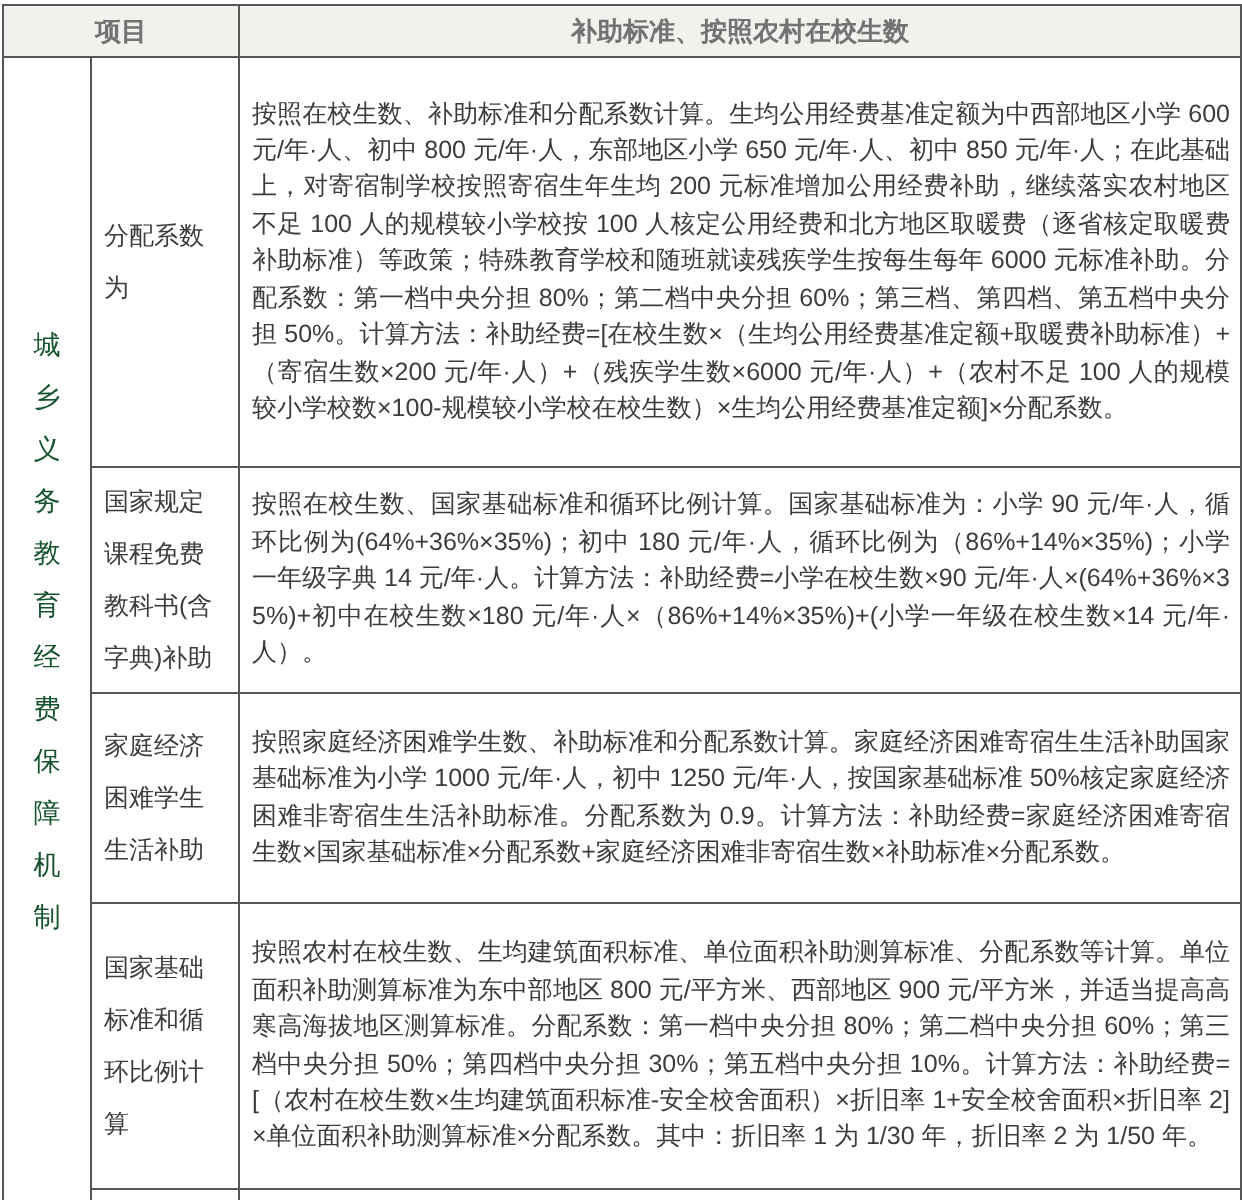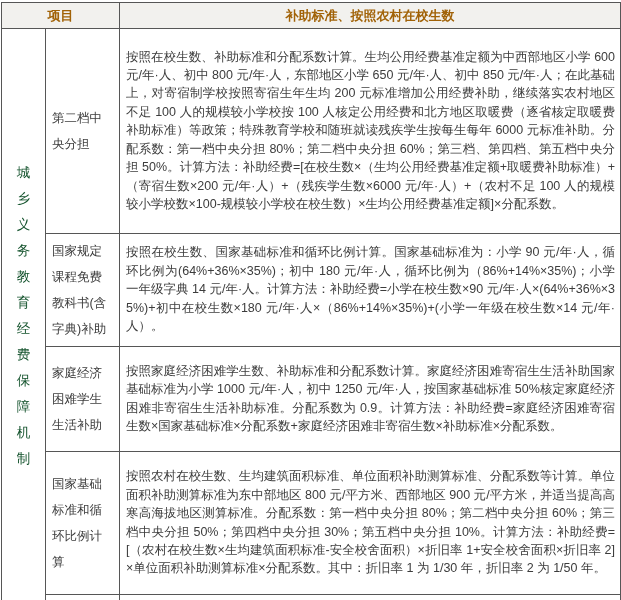--- a/index.html
+++ b/index.html
@@ -27,21 +27,21 @@
     vertical-align: middle;
     color: #3c3c3c;
   }
   
   tr.header-row th {
     background: #f2f1ee;
     height: 26px;
     font-size: 13px;
     font-weight: bold;
     text-align: center;
-    color: #a16207;
+    color: #737373;
     padding: 2px 4px;
   }
   
   td.category-cell {
     width: 44px;
     text-align: center;
     vertical-align: middle;
     background: #ffffff;
   }
   td.category-cell .vtext {
@@ -98,21 +98,21 @@
     <tbody>
       <tr class="header-row">
         <th colspan="2">项目</th>
         <th>补助标准、按照农村在校生数</th>
       </tr>
 
       <tr class="row-1">
         <td class="category-cell" rowspan="5">
           <div class="vtext">城乡义务教育经费保障机制</div>
         </td>
-        <td class="label-cell">第二档中央分担</td>
+        <td class="label-cell">分配系数为</td>
         <td class="content-cell">按照在校生数、补助标准和分配系数计算。生均公用经费基准定额为中西部地区小学 600 元/年·人、初中 800 元/年·人，东部地区小学 650 元/年·人、初中 850 元/年·人；在此基础上，对寄宿制学校按照寄宿生年生均 200 元标准增加公用经费补助，继续落实农村地区不足 100 人的规模较小学校按 100 人核定公用经费和北方地区取暖费（逐省核定取暖费补助标准）等政策；特殊教育学校和随班就读残疾学生按每生每年 6000 元标准补助。分配系数：第一档中央分担 80%；第二档中央分担 60%；第三档、第四档、第五档中央分担 50%。计算方法：补助经费=[在校生数×（生均公用经费基准定额+取暖费补助标准）+（寄宿生数×200 元/年·人）+（残疾学生数×6000 元/年·人）+（农村不足 100 人的规模较小学校数×100-规模较小学校在校生数）×生均公用经费基准定额]×分配系数。</td>
       </tr>
 
       <tr class="row-2">
         <td class="label-cell">国家规定课程免费教科书(含字典)补助</td>
         <td class="content-cell">按照在校生数、国家基础标准和循环比例计算。国家基础标准为：小学 90 元/年·人，循环比例为(64%+36%×35%)；初中 180 元/年·人，循环比例为（86%+14%×35%)；小学一年级字典 14 元/年·人。计算方法：补助经费=小学在校生数×90 元/年·人×(64%+36%×35%)+初中在校生数×180 元/年·人×（86%+14%×35%)+(小学一年级在校生数×14 元/年·人）。</td>
       </tr>
 
       <tr class="row-3">
         <td class="label-cell">家庭经济困难学生生活补助</td>

